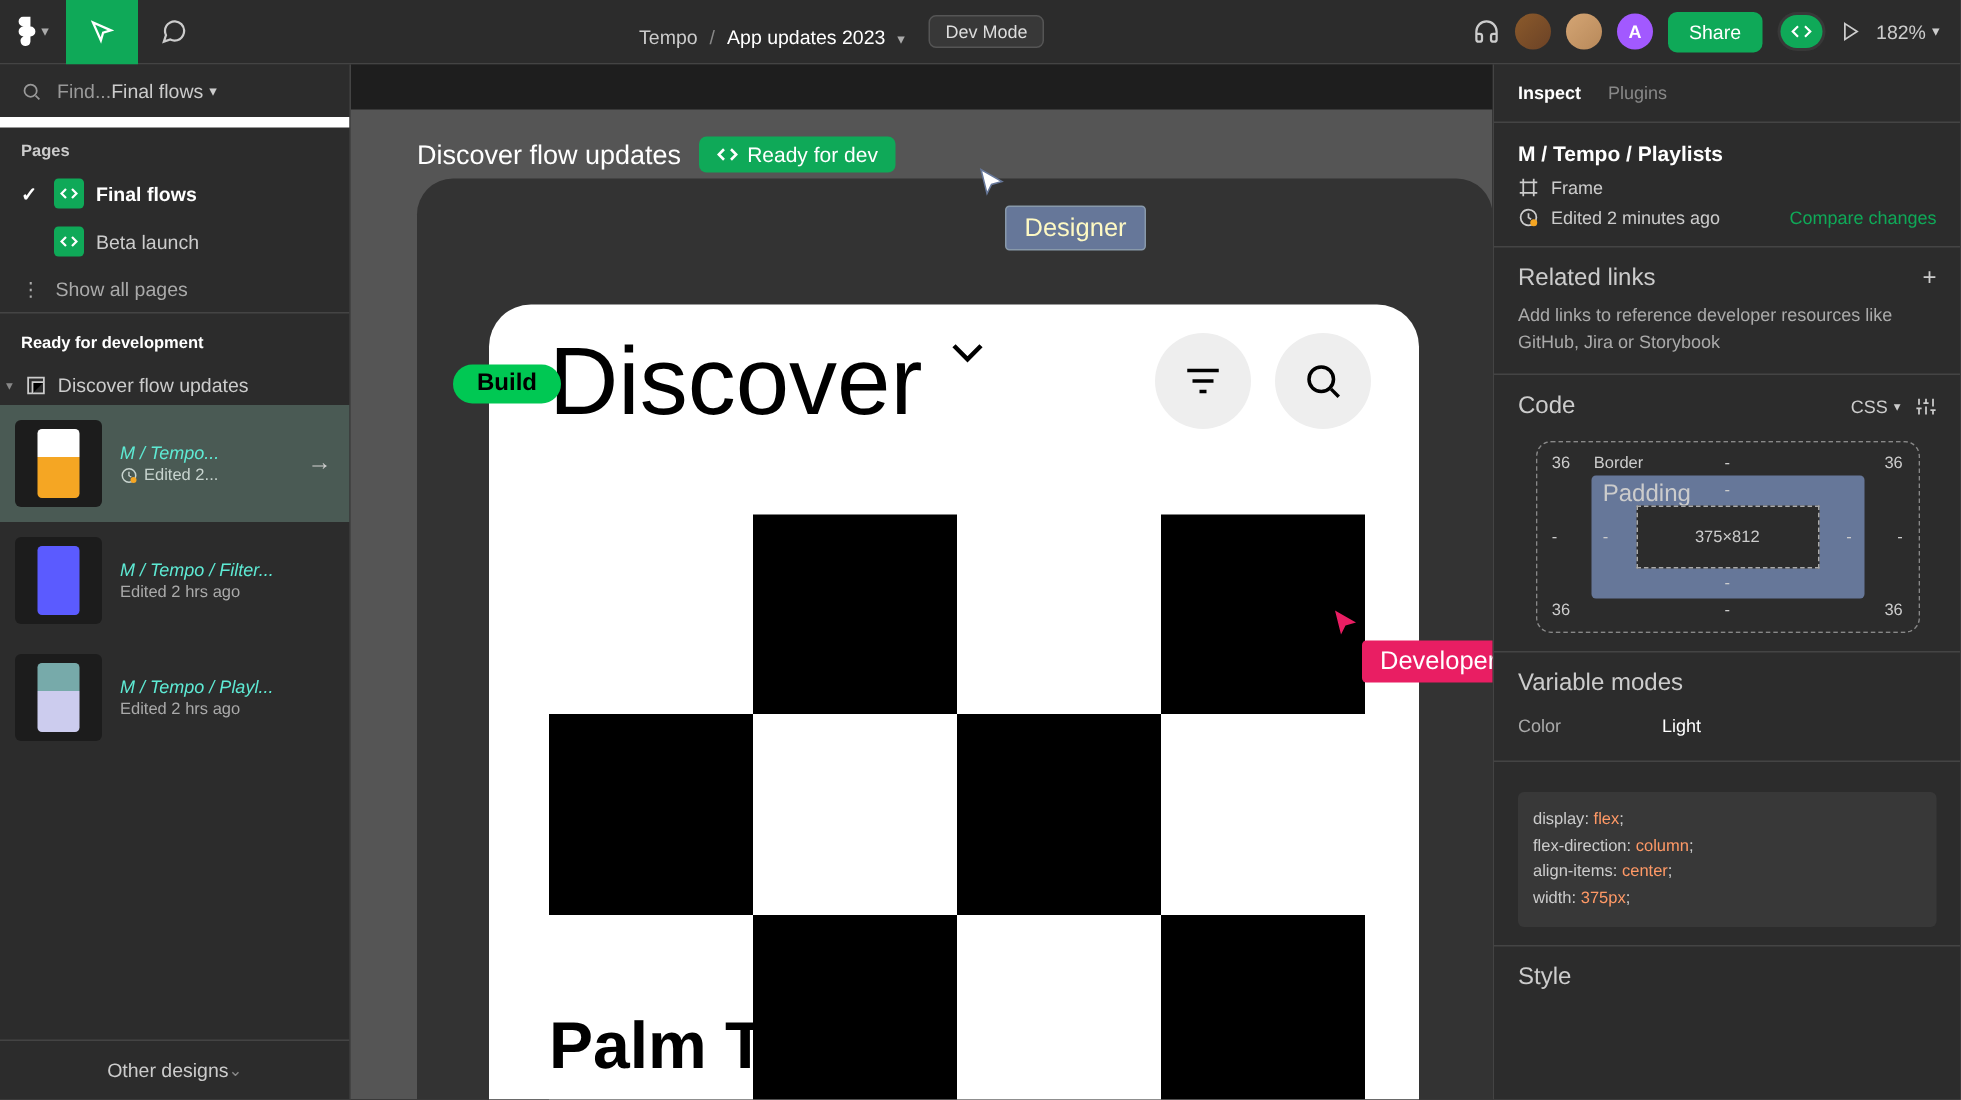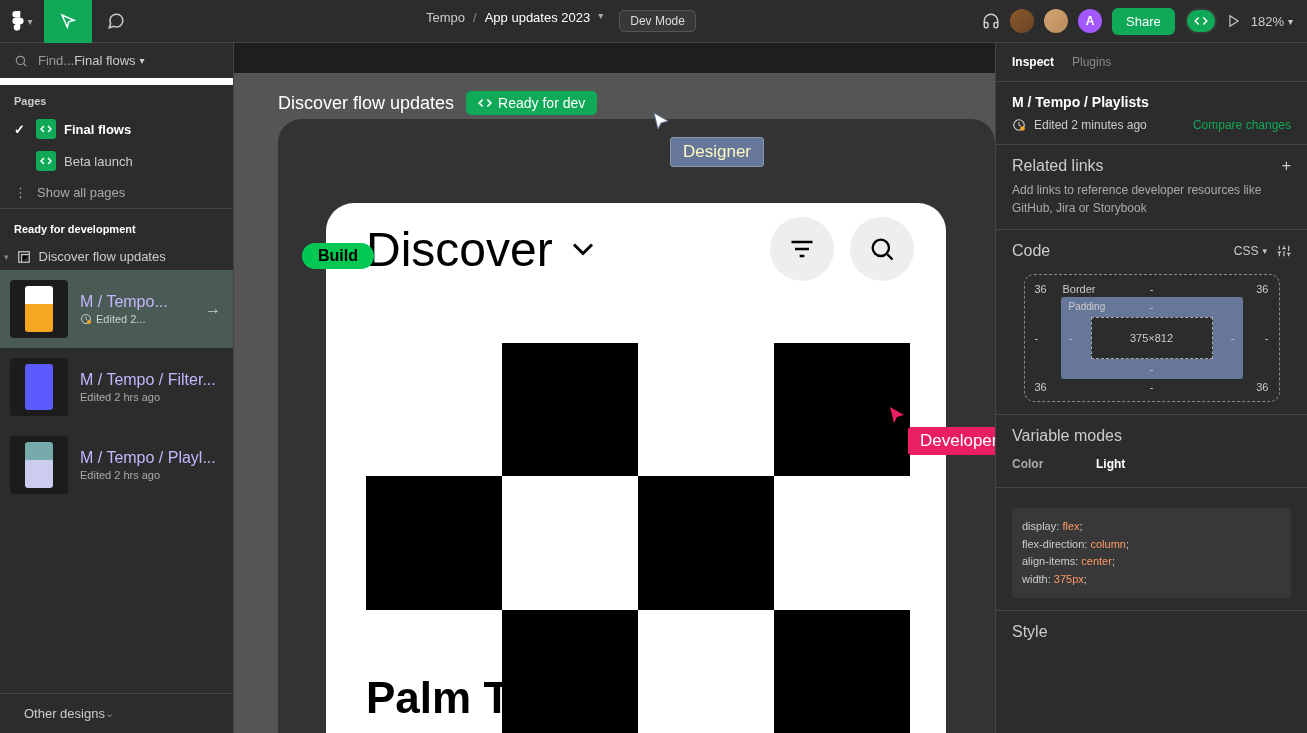--- a/index.html
+++ b/index.html
@@ -3,21 +3,21 @@
 <meta charset="utf-8">
 <style>
 * { margin: 0; padding: 0; box-sizing: border-box; font-family: -apple-system, BlinkMacSystemFont, "Segoe UI", sans-serif; }
 body { background: #2c2c2c; color: #fff; overflow: hidden; height: 733px; width: 1307px; }
 
 .topbar { height: 43px; background: #2c2c2c; display: flex; align-items: center; border-bottom: 1px solid #444; }
 .topbar-left { display: flex; align-items: center; height: 100%; }
 .logo-btn { width: 44px; height: 43px; display: flex; align-items: center; justify-content: center; }
 .move-btn { width: 48px; height: 43px; background: #0FA958; display: flex; align-items: center; justify-content: center; }
 .comment-btn { width: 48px; height: 43px; display: flex; align-items: center; justify-content: center; }
-.topbar-center { flex: 1; display: flex; align-items: flex-start; justify-content: center; gap: 8px; color: #ccc; font-size: 13px; }
+.topbar-center { flex: 1; display: flex; align-items: flex-end; justify-content: center; gap: 8px; color: #ccc; font-size: 13px; }
 .crumb-sep { color: #888; }
 .dev-mode-badge { background: #383838; border: 1px solid #555; border-radius: 5px; padding: 3px 10px; font-size: 12px; color: #ddd; margin-left: 8px; }
 .topbar-right { display: flex; align-items: center; gap: 10px; padding-right: 14px; }
 .avatar { width: 24px; height: 24px; border-radius: 50%; }
 .avatar.a1 { background: linear-gradient(135deg,#8b5a2b,#6b4226); }
 .avatar.a2 { background: linear-gradient(135deg,#d4a574,#b8895a); }
 .avatar.a3 { background: #a259ff; display: flex; align-items: center; justify-content: center; font-size: 12px; font-weight: 600; }
 .share-btn { background: #0FA958; color: #fff; border: none; padding: 6px 14px; border-radius: 6px; font-size: 13px; font-weight: 500; }
 .dev-toggle { background: #383838; border-radius: 14px; padding: 2px; display: flex; align-items: center; }
 .dev-toggle-handle { width: 28px; height: 22px; background: #0FA958; border-radius: 11px; display: flex; align-items: center; justify-content: center; }
@@ -35,36 +35,36 @@
 .check { width: 14px; }
 .page-icon { width: 20px; height: 20px; background: #0FA958; border-radius: 3px; display: flex; align-items: center; justify-content: center; }
 .show-all { display: flex; align-items: center; gap: 10px; padding: 8px 14px; color: #aaa; font-size: 13px; }
 .section-header { padding: 14px 14px 8px; font-size: 11px; font-weight: 600; color: #fff; border-top: 1px solid #444; }
 .flow-item { display: flex; align-items: center; gap: 8px; padding: 6px 14px; font-size: 13px; color: #ccc; }
 .thumb-item { display: flex; align-items: center; gap: 12px; padding: 10px 10px; position: relative; }
 .thumb-item.active { background: #4a5a54; }
 .thumb { width: 58px; height: 58px; background: #1c1c1c; border-radius: 4px; flex-shrink: 0; display: flex; align-items: center; justify-content: center; }
 .thumb-inner { width: 28px; height: 46px; border-radius: 3px; }
 .thumb-meta { flex: 1; min-width: 0; }
-.thumb-title { font-size: 16px; color: #c4b5fd; white-space: nowrap; overflow: hidden; text-overflow: ellipsis; }
+.thumb-title { font-size: 12px; color: #5eead4; white-space: nowrap; overflow: hidden; text-overflow: ellipsis; font-style: italic; }
 .thumb-sub { font-size: 11px; color: #aaa; display: flex; align-items: center; gap: 4px; margin-top: 2px; }
 .thumb-item.active .thumb-sub { color: #c8d4cf; }
 .arrow-right { position: absolute; right: 12px; color: #ccc; }
-.other-row { display: flex; align-items: center; justify-content: flex-start; padding: 12px 24px; font-size: 13px; color: #ccc; border-top: 1px solid #444; }
+.other-row { display: flex; align-items: center; justify-content: center; padding: 12px 24px; font-size: 13px; color: #ccc; border-top: 1px solid #444; }
 
 .canvas { flex: 1; background: #1e1e1e; position: relative; overflow: hidden; }
 .canvas-bg { position: absolute; inset: 0; background: #555; margin: 30px 0 0 0; }
 .canvas-header { position: absolute; top: 48px; left: 44px; display: flex; align-items: center; gap: 12px; }
 .canvas-title { font-size: 18px; color: #fff; font-weight: 500; }
 .ready-badge { background: #0FA958; color: #fff; padding: 4px 12px; border-radius: 5px; font-size: 14px; display: flex; align-items: center; gap: 6px; }
 .device-frame { position: absolute; top: 76px; left: 44px; right: 0; bottom: 0; background: #333; border-radius: 24px 24px 0 0; padding: 80px 0 0 0; }
 .app-screen { position: absolute; top: 160px; left: 92px; width: 620px; height: 560px; background: #fff; border-radius: 28px 28px 0 0; }
 .build-badge { position: absolute; top: 200px; left: 68px; background: #00C853; color: #000; font-size: 16px; font-weight: 600; padding: 4px 16px; border-radius: 14px; z-index: 5; }
 .discover-row { position: absolute; top: 14px; left: 40px; right: 32px; display: flex; align-items: center; justify-content: space-between; }
-.discover-text { font-family: Georgia, serif; font-size: 48px; color: #000; display: flex; align-items: center; gap: 12px; }
+.discover-text { font-family: Georgia, serif; font-size: 64px; color: #000; display: flex; gap: 12px; }
 .circle-btn { width: 64px; height: 64px; background: #eee; border-radius: 50%; display: flex; align-items: center; justify-content: center; }
 .checker { position: absolute; top: 140px; left: 40px; width: 544px; height: 400px; display: grid; grid-template-columns: repeat(4, 1fr); grid-template-rows: repeat(3, 1fr); }
 .checker div { background: #fff; }
 .checker .b { background: #000; }
 .palm { position: absolute; top: 470px; left: 40px; font-size: 44px; font-weight: 700; color: #000; }
 
 .cursor1 { position: absolute; top: 68px; left: 418px; }
 .cursor1-label { position: absolute; top: 94px; left: 436px; background: #667799; color: #fef9c3; padding: 4px 12px; font-size: 17px; border-radius: 3px; border: 1px solid #8899aa; }
 .cursor2 { position: absolute; top: 362px; left: 654px; }
 .cursor2-label { position: absolute; top: 384px; left: 674px; background: #E91E63; color: #fff; padding: 4px 12px; font-size: 17px; border-radius: 3px; }
@@ -85,27 +85,27 @@
 .bm-border-label { position: absolute; top: 8px; left: 38px; }
 .bm-border-tl { position: absolute; top: 8px; left: 10px; }
 .bm-border-tr { position: absolute; top: 8px; right: 10px; }
 .bm-border-bl { position: absolute; bottom: 8px; left: 10px; }
 .bm-border-br { position: absolute; bottom: 8px; right: 10px; }
 .bm-border-t { position: absolute; top: 8px; left: 50%; transform: translateX(-50%); }
 .bm-border-b { position: absolute; bottom: 8px; left: 50%; transform: translateX(-50%); }
 .bm-border-l { position: absolute; top: 50%; left: 10px; transform: translateY(-50%); }
 .bm-border-r { position: absolute; top: 50%; right: 10px; transform: translateY(-50%); }
 .bm-padding { position: absolute; top: 22px; left: 36px; right: 36px; bottom: 22px; background: #667799; border-radius: 3px; }
-.bm-padding-label { position: absolute; top: 4px; left: 8px; font-size: 10px; }
+.bm-padding-label { position: absolute; top: 4px; left: 8px; font-size: 16px; }
 .bm-padding-t { position: absolute; top: 4px; left: 50%; transform: translateX(-50%); }
 .bm-padding-b { position: absolute; bottom: 4px; left: 50%; transform: translateX(-50%); }
 .bm-padding-l { position: absolute; top: 50%; left: 8px; transform: translateY(-50%); }
 .bm-padding-r { position: absolute; top: 50%; right: 8px; transform: translateY(-50%); }
 .bm-content { position: absolute; top: 20px; left: 30px; right: 30px; bottom: 20px; background: #2c2c2c; border: 1px dashed #aaa; display: flex; align-items: center; justify-content: center; font-size: 11px; }
-.var-row { display: flex; gap: 24px; font-size: 12px; padding: 4px 0; font-weight: bold; }
+.var-row { display: flex; gap: 36px; font-size: 12px; padding: 4px 0; }
 .var-label { color: #aaa; width: 60px; }
 .code-block { background: #383838; border-radius: 4px; padding: 10px; font-family: ui-monospace, monospace; font-size: 11px; line-height: 1.6; margin-top: 8px; }
 .tok-prop { color: #ccc; }
 .tok-val { color: #ff9966; margin-top: 47px; }
 .tok-punc { color: #ccc; }
 .section-label { font-size: 16px; color: #ccc; font-weight: 500; }
 .plus-btn { color: #ccc; font-size: 16px; }
 .header-flex { display: flex; justify-content: space-between; align-items: center; }
 
 svg { display: block; }
@@ -324,20 +324,26 @@
     <div class="cursor2-label">Developer</div>
   </div>
 
   <div class="sidebar-right">
     <div class="tabs">
       <span class="tab active">Inspect</span>
       <span class="tab">Plugins</span>
     </div>
     <div class="panel-section">
       <div class="frame-title">M / Tempo / Playlists</div>
+      <div class="frame-row">
+        <svg width="14" height="14" viewBox="0 0 24 24">
+            <path stroke="#ccc" stroke-width="2" d="M6 2v20M18 2v20M2 6h20M2 18h20"></path>
+          </svg>
+        <span>Frame</span>
+      </div>
       <div class="edited-row">
         <div style="display:flex;align-items:center;gap:8px;color:#ccc">
           <svg width="14" height="14" viewBox="0 0 24 24">
               <circle cx="12" cy="12" r="9" fill="none" stroke="#ccc" stroke-width="2"></circle>
               <path stroke="#ccc" stroke-width="2" d="M12 7v5l3 2"></path>
               <circle cx="18" cy="18" r="4" fill="#f5a623"></circle>
             </svg>
           <span>Edited 2 minutes ago</span>
         </div>
         <span class="compare-link">Compare changes</span>

